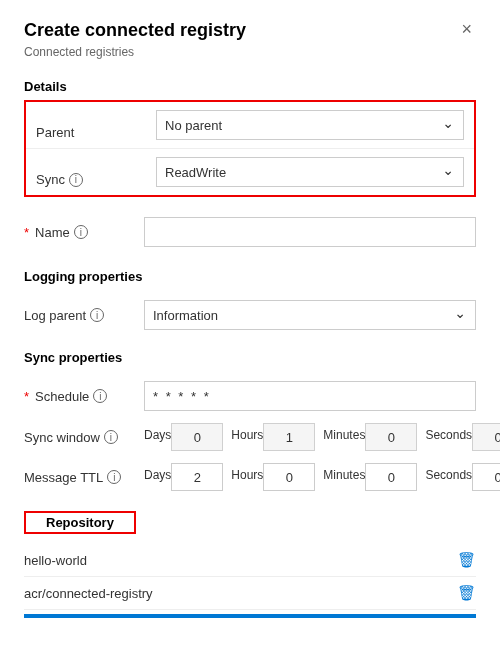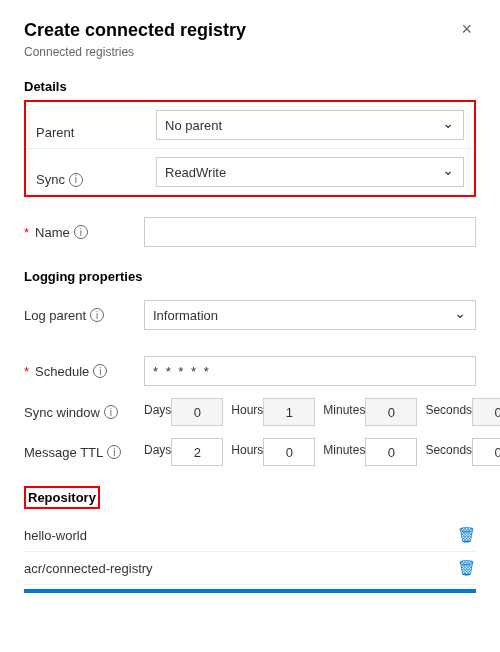--- a/index.html
+++ b/index.html
@@ -211,21 +211,21 @@
       padding: 5px 8px;
       font-size: 13px;
       color: #333;
       height: 30px;
       letter-spacing: 2px;
     }
 
     .repository-box {
       border: 2px solid #e00;
       display: inline-block;
-      padding: 2px 2px;
+      padding: 2px 20px;
       margin-bottom: 10px;
     }
 
     .repository-title {
       font-size: 13px;
       font-weight: 600;
       color: #000;
     }
 
     .repo-list-item {
@@ -326,20 +326,21 @@
         <div class="select-wrapper">
           <select class="select-control">
             <option>Information</option>
           </select>
         </div>
       </div>
     </div>
   </div>
 
   <div class="section-block">
+    <div class="section-title">Sync properties</div>
 
     <div class="sync-field-row">
       <div class="field-label">
         <span class="required-star">*</span>
         <span>Schedule</span>
         <span class="info-icon">i</span>
       </div>
       <div class="field-control">
         <input type="text" class="schedule-input" value="* * * * *" style="">
       </div>

